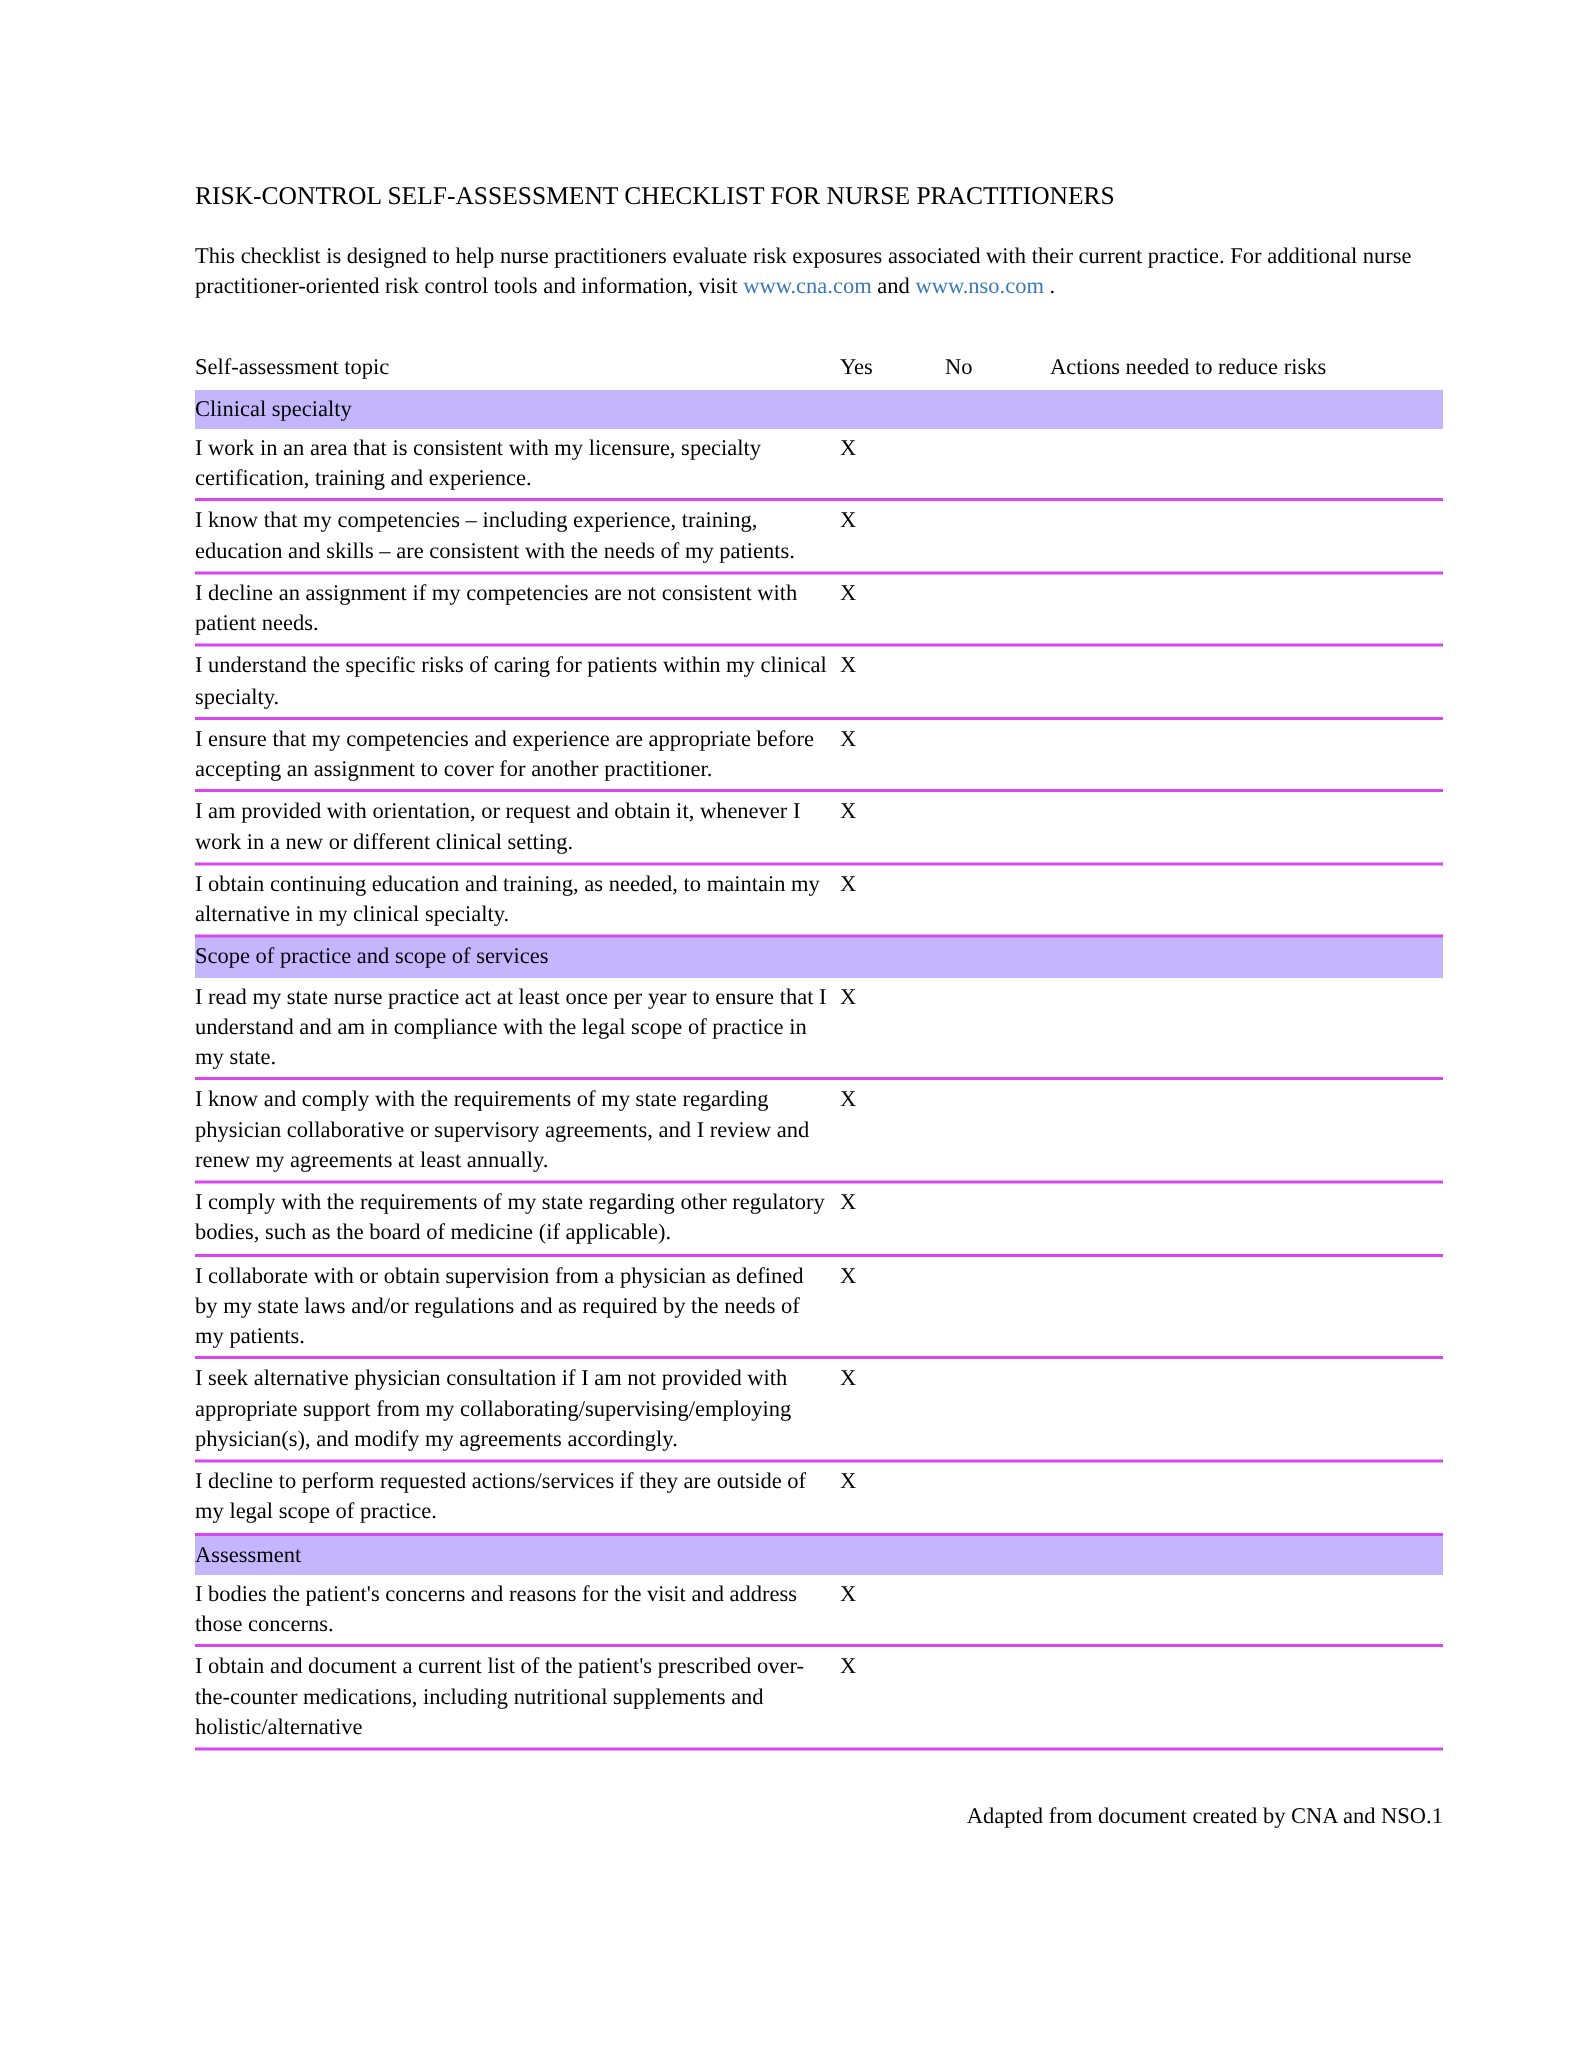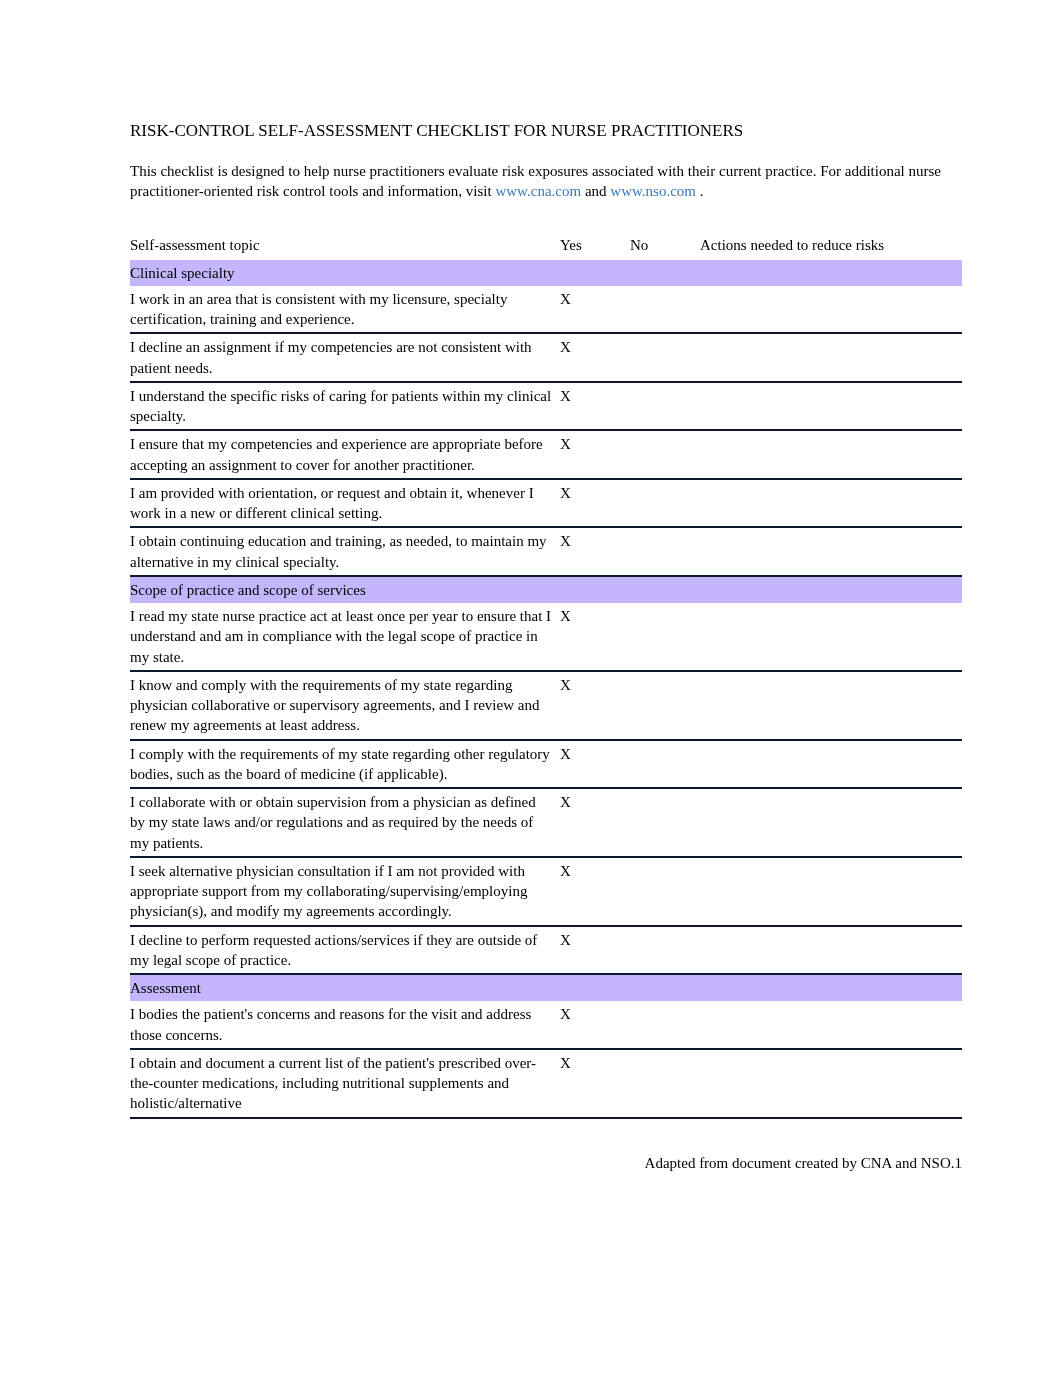--- a/index.html
+++ b/index.html
@@ -48,21 +48,21 @@
     vertical-align: top;
   }
   .section-row td {
     background: #c4b5fd;
     padding: 3px 6px 3px 0;
   }
   .section-row td:first-child {
     padding-left: 0;
   }
   .item-row {
-    border-bottom: 2px solid #0f172a;
+    border-bottom: 2px solid #d946ef;
   }
   .item-row td {
     padding: 3px 6px 3px 0;
   }
   .yes-col, .no-col {
     text-align: left;
   }
   .footer {
     margin-top: 34px;
     display: flex;
@@ -102,20 +102,26 @@
   <tr class="section-row">
         <td colspan="4">Clinical specialty</td>
       </tr>
       <tr class="item-row">
         <td>I work in an area that is consistent with my licensure, specialty certification, training and experience.</td>
         <td class="yes-col">X</td>
         <td class="no-col"></td>
         <td></td>
       </tr>
       <tr class="item-row">
+        <td>I know that my competencies – including experience, training, education and skills – are consistent with the needs of my patients.</td>
+        <td class="yes-col">X</td>
+        <td class="no-col"></td>
+        <td></td>
+      </tr>
+      <tr class="item-row">
         <td>I decline an assignment if my competencies are not consistent with patient needs.</td>
         <td class="yes-col">X</td>
         <td class="no-col"></td>
         <td></td>
       </tr>
       <tr class="item-row">
         <td>I understand the specific risks of caring for patients within my clinical specialty.</td>
         <td class="yes-col">X</td>
         <td class="no-col"></td>
         <td></td>
@@ -141,21 +147,21 @@
       <tr class="section-row">
         <td colspan="4">Scope of practice and scope of services</td>
       </tr>
       <tr class="item-row">
         <td>I read my state nurse practice act at least once per year to ensure that I understand and am in compliance with the legal scope of practice in my state.</td>
         <td class="yes-col">X</td>
         <td class="no-col"></td>
         <td></td>
       </tr>
       <tr class="item-row">
-        <td>I know and comply with the requirements of my state regarding physician collaborative or supervisory agreements, and I review and renew my agreements at least address.</td>
+        <td>I know and comply with the requirements of my state regarding physician collaborative or supervisory agreements, and I review and renew my agreements at least annually.</td>
         <td class="yes-col">X</td>
         <td class="no-col"></td>
         <td></td>
       </tr>
       <tr class="item-row">
         <td>I comply with the requirements of my state regarding other regulatory bodies, such as the board of medicine (if applicable).</td>
         <td class="yes-col">X</td>
         <td class="no-col"></td>
         <td></td>
       </tr>

